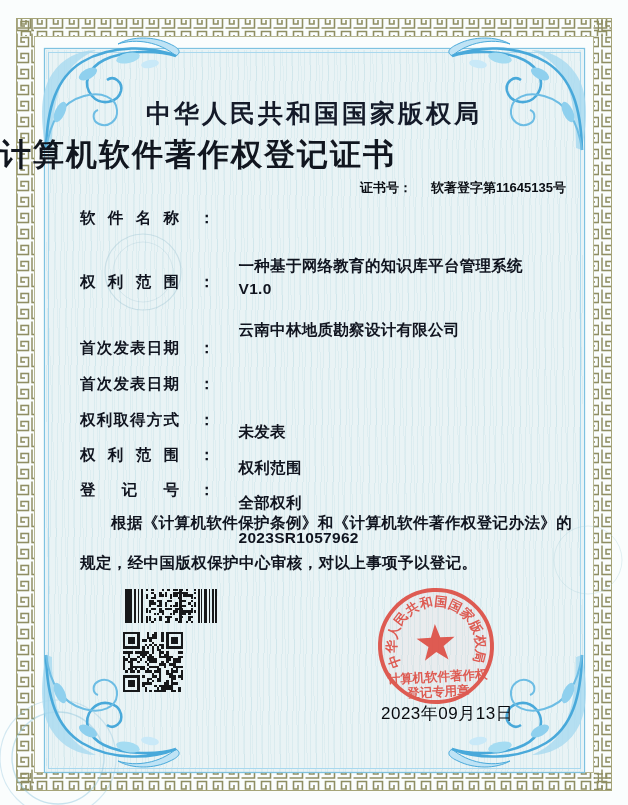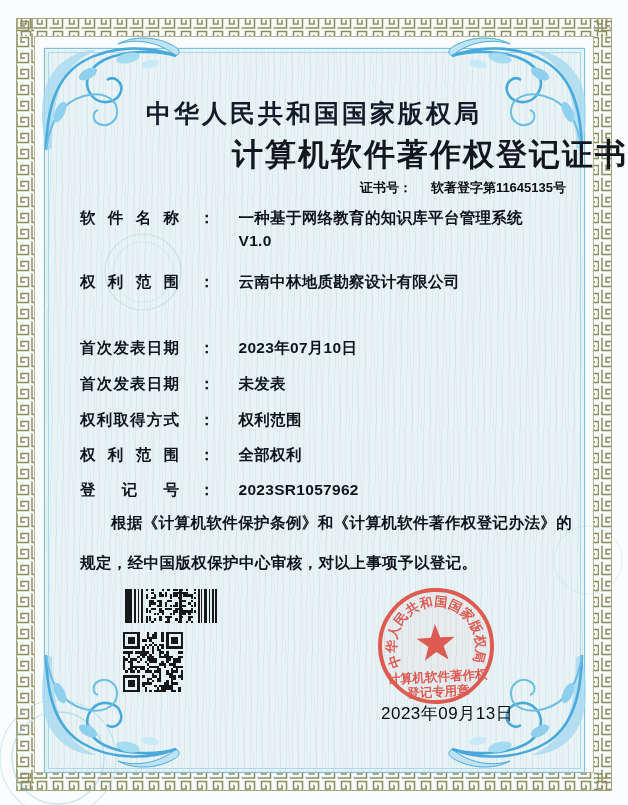--- a/index.html
+++ b/index.html
@@ -19,35 +19,35 @@
       #e9f3f5;
   }
   svg.frame{position:absolute;inset:0;z-index:1;pointer-events:none;}
   .content{position:absolute;inset:0;z-index:2;}
   .authority{
     position:absolute;top:97px;left:0;right:0;text-align:center;
     font-family:"Liberation Serif","DejaVu Serif",serif;
     font-weight:700;font-size:25px;letter-spacing:3px;color:#141a29;
   }
   .cert-title{
-    position:absolute;top:134px;left:0;right:0;text-align:right;
+    position:absolute;top:134px;left:0;right:0;text-align:left;
     font-family:"Liberation Serif","DejaVu Serif",serif;
     font-weight:700;font-size:31px;letter-spacing:2px;color:#11161f;
   }
   .certno{
     position:absolute;top:179px;right:62px;
     font-size:13px;font-weight:700;display:flex;gap:19px;color:#0b0e14;
   }
   .row{position:absolute;left:80px;right:44px;display:flex;align-items:flex-start;gap:20px;}
   .flabel{
     flex:0 0 99px;font-weight:700;font-size:15.5px;line-height:1.5;
     text-align:justify;text-align-last:justify;white-space:nowrap;overflow:hidden;
   }
   .fcolon{flex:0 0 14px;font-weight:700;font-size:15.5px;line-height:1.5;}
-  .fval{font-weight:700;font-size:15.5px;line-height:1.5;margin-left:4px;letter-spacing:.3px;}
+  .fval{font-weight:700;font-size:15.5px;line-height:1.5;margin-left:4px;letter-spacing:.3px;margin-top:48px;}
   .fval .line2{display:block;}
   .statement{position:absolute;left:80px;right:46px;top:503px;
     font-weight:700;font-size:15.5px;line-height:40px;letter-spacing:.4px;}
   .statement .l1{text-indent:31px;font-family:Liberation Serif, serif;}
   .barcode{position:absolute;left:125px;top:589px;}
   .qrcode{position:absolute;left:123px;top:632px;}
   .sealwrap{position:absolute;left:350px;top:565px;z-index:3;mix-blend-mode:multiply;opacity:.93;}
   .issue-date{
     position:absolute;left:381px;top:702px;z-index:4;
     font-size:17px;font-weight:400;letter-spacing:.5px;color:#07090d;
@@ -130,21 +130,20 @@
 
     <div class="row" style="top:270px">
       <span class="flabel">权利范围</span>
       <span class="fcolon">：</span>
       <span class="fval">云南中林地质勘察设计有限公司</span>
     </div>
 
     <div class="row" style="top:336px">
       <span class="flabel">首次发表日期</span>
       <span class="fcolon">：</span>
-      <span class="fval">2023年07月10日</span>
     </div>
 
     <div class="row" style="top:372px">
       <span class="flabel">首次发表日期</span>
       <span class="fcolon">：</span>
       <span class="fval">未发表</span>
     </div>
 
     <div class="row" style="top:408px">
       <span class="flabel">权利取得方式</span>

